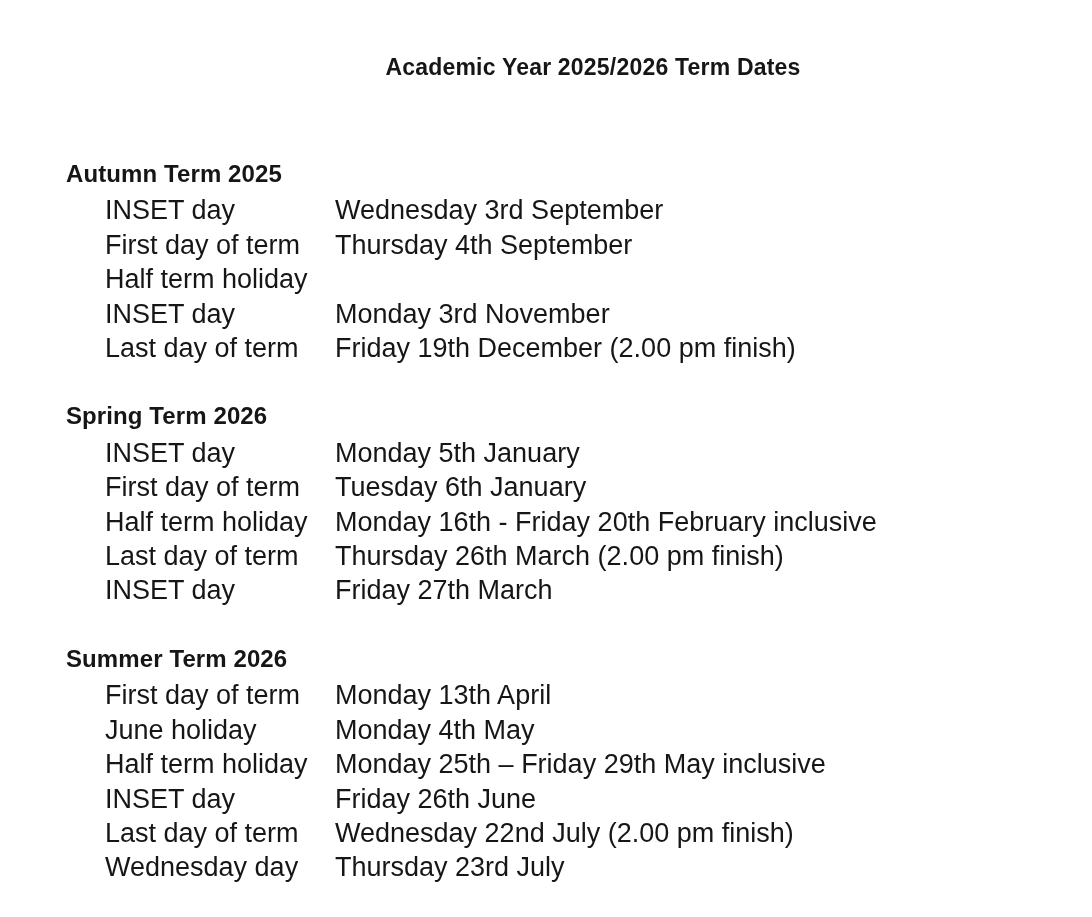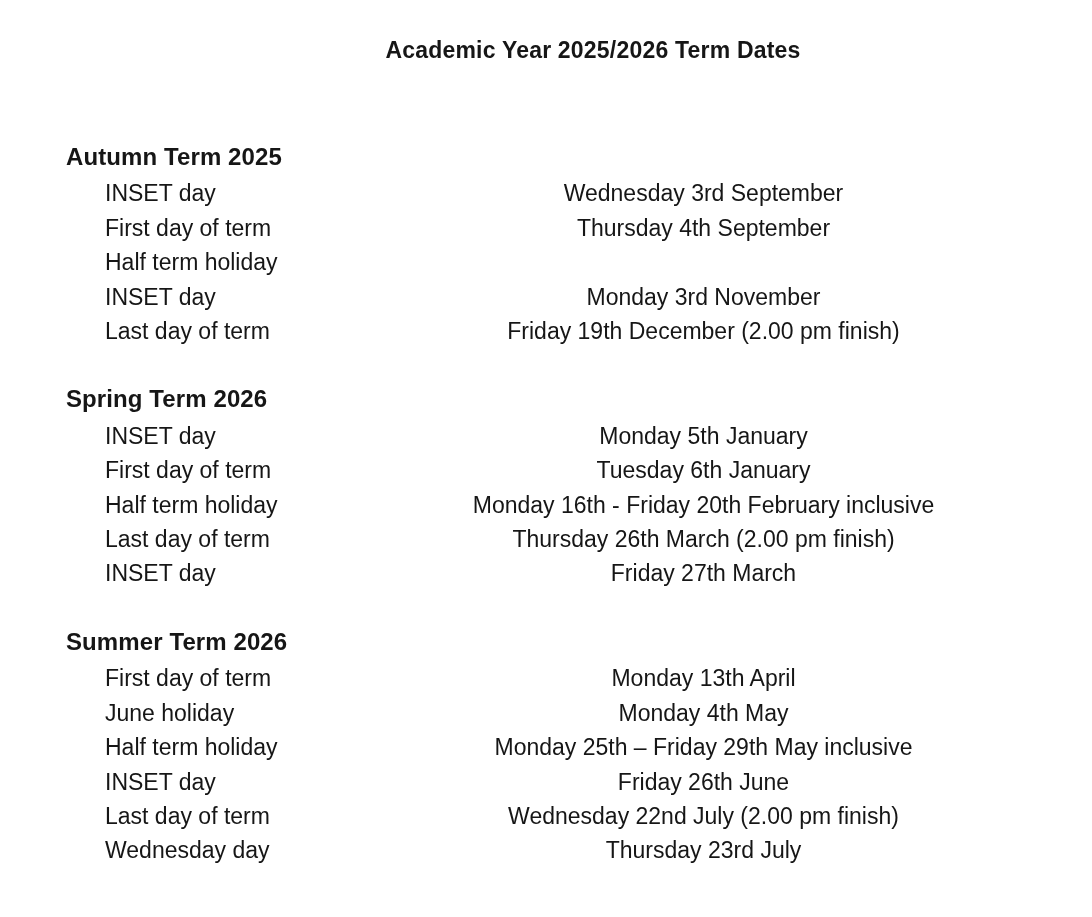--- a/index.html
+++ b/index.html
@@ -11,21 +11,21 @@
     width: 1092px;
     height: 917px;
     overflow: hidden;
     font-family: "Liberation Sans", sans-serif;
     color: #161616;
   }
   .doc {
     box-sizing: border-box;
     width: 1092px;
     height: 886px;
-    padding: 33px 20px 0 64px;
+    padding: 50px 20px 0 64px;
   }
   .doc-title {
     margin: 0 0 73px 0;
     padding-left: 50px;
     font-size: 23px;
     font-weight: 700;
     line-height: 34px;
     text-align: center;
     letter-spacing: 0.2px;
   }
@@ -34,31 +34,30 @@
   }
   .term-heading {
     margin: 2px;
     font-size: 24px;
     font-weight: 700;
     line-height: 34.4px;
     letter-spacing: 0.1px;
   }
   .term-row {
     display: flex;
-    font-size: 23px;
+    font-size: 27px;
     line-height: 34.4px;
   }
   .term-row .row-label {
     margin-left: 41px;
     width: 230px;
     flex: 0 0 230px;
   }
   .term-row .row-value {
     flex: 1 1 auto;
-    text-align: center;
   }
 </style>
 </head>
 <body>
 
 <div class="doc">
 
   <h1 class="doc-title">Academic Year 2025/2026 Term Dates</h1>
 
   <section class="term-section">

